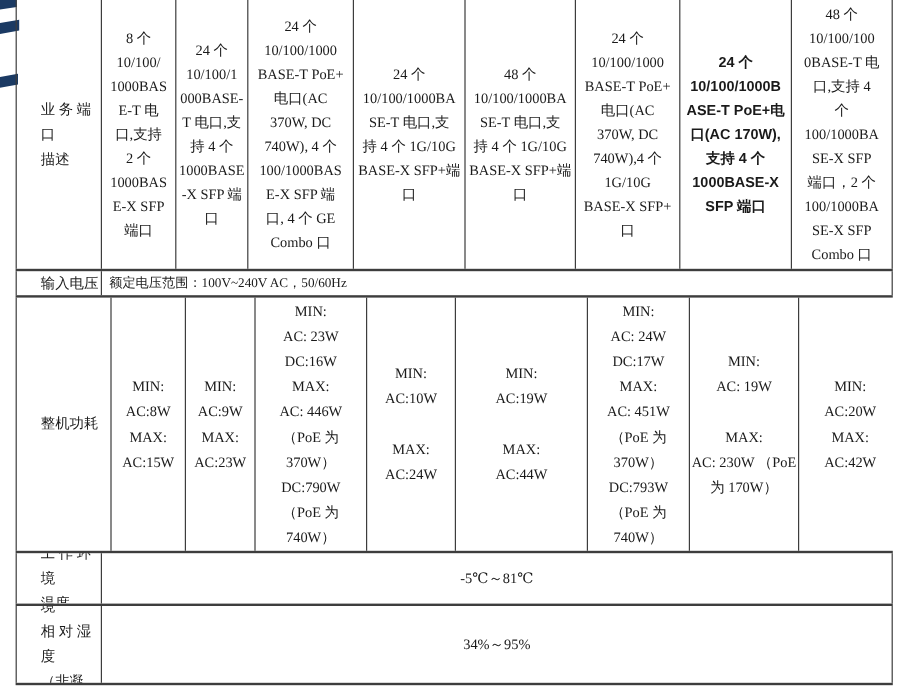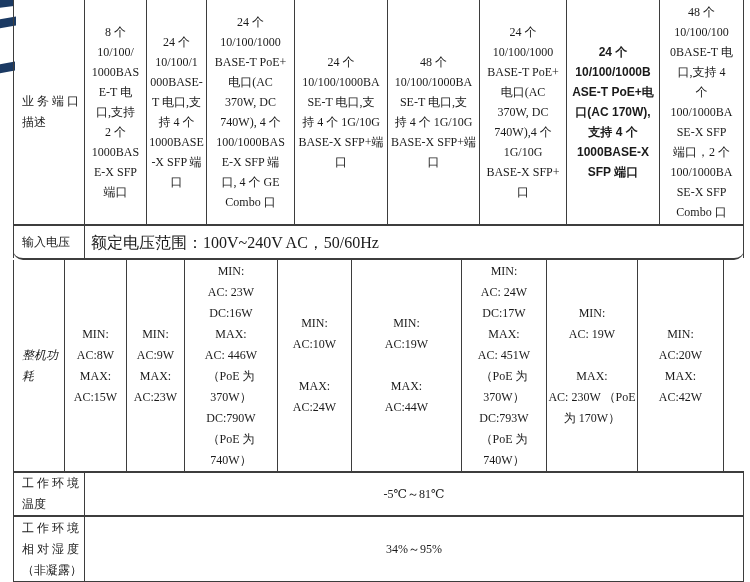--- a/index.html
+++ b/index.html
@@ -14,39 +14,39 @@
   .logo-bar.b2 { left:-2px; top:18px; width:18px; height:9px; transform:skewY(-10deg); }
   .logo-bar.b3 { left:-2px; top:63px; width:17px; height:9px; transform:skewY(-10deg); }
 
   .spec-table { position:absolute; left:13px; top:0; width:731px; }
   .trow { display:flex; width:731px; box-sizing:border-box; border-bottom:2px solid #3d3d3d; }
   .cell {
     box-sizing:border-box; border-right:1.5px solid #3d3d3d;
     display:flex; align-items:center; justify-content:center;
     overflow:hidden; flex:0 0 auto;
   }
-  .cell.first { border-left:1.5px solid #3d3d3d; justify-content:flex-start; padding-left:8px; }
+  .cell.first { border-left:1.5px solid #3d3d3d; justify-content:flex-start; padding-left:20px; }
   .celltext {
     white-space:pre-line; text-align:center; font-size:12px; line-height:20px;
   }
   .hdrtext { white-space:pre-line; text-align:left; font-size:12px; line-height:21px; }
-  .lefttext { white-space:pre-line; text-align:left; font-size:16px; line-height:21px; }
+  .lefttext { white-space:pre-line; text-align:left; font-size:11px; line-height:21px; }
 
   
   .row-port  { height:226px; }
-  .row-volt  { height:34px;border-radius:10px; }
+  .row-volt  { height:22px; }
   .row-power { height:213px; }
   .row-temp  { height:44px; }
   .row-hum   { height:66px; }
 
   
   .r1c0{width:72px;} .r1c1{width:62px;align-items:center;} .r1c2{width:60px;} .r1c3{width:88px;}
   .r1c4{width:93px;} .r1c5{width:92px;} .r1c6{width:87px;} .r1c7{width:93px;} .r1c8{width:84px;}
   
-  .r3c0{width:52px;font-style:italic;} .r3c1{width:62px;} .r3c2{width:58px;} .r3c3{width:93px;}
+  .r3c0{width:80px;} .r3c1{width:62px;} .r3c2{width:58px;} .r3c3{width:93px;}
   .r3c4{width:74px;} .r3c5{width:110px;} .r3c6{width:85px;} .r3c7{width:91px;} .r3c8{width:86px;}
   
   .merged { width:659px; }
   .volt-val { justify-content:flex-start; padding-left:6px; }
   .power-text { line-height:21px; }
   
   .alt-font .celltext {
     font-family:"Liberation Sans","DejaVu Sans",sans-serif;
     font-weight:600; font-size:12px; line-height:20px;
   }

